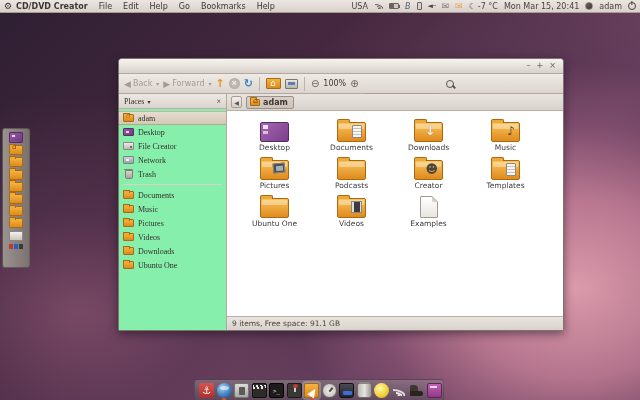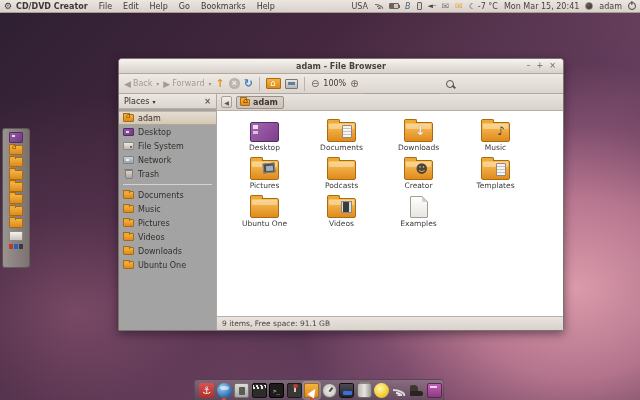--- a/index.html
+++ b/index.html
@@ -88,21 +88,21 @@
   .tb-comp::after { content:''; position:absolute; left:2px; top:2px; right:2px; bottom:3px; background:#5a7fa8;}
   .tb-zoom { font-size:10px; color:#6b635c; line-height:10px;}
   .zoom-level { color:#3e3731;text-align:center; }
   .view-select { display:flex; gap:25px; background:linear-gradient(#fdfcfb,#e8e3de);
     border:1px solid #a89e95; border-radius:2px; font-size:8px; color:#3e3731; padding:1.5px 4px;margin-top:32px;}
   .view-select .dd { font-size:6px; color:#5a544e;}
   .mag { position:relative; width:8px; height:8px; border:1.5px solid #5a544e; border-radius:50%; margin-left:2px;}
   .mag::after { content:''; position:absolute; width:4px; height:1.5px; background:#5a544e; right:-3px; bottom:-1px; transform:rotate(45deg);}
 
   .win-body { flex:1; display:flex; min-height:0;}
-  .sidebar { width:98px; flex:none; background:#a3a3a3; border-right:1px solid #b3a89f; display:flex; flex-direction:column; font-size:8px; color:#332f2a;}
+  .sidebar { width:108px; flex:none; background:#86efac; border-right:1px solid #b3a89f; display:flex; flex-direction:column; font-size:8px; color:#332f2a;font-family:Liberation Serif, serif;}
   .sb-header { height:15px; flex:none; background:linear-gradient(#ece7e2,#dcd5cf); border-bottom:1px solid #b9afa6;
     display:flex; align-items:center; padding:0 5px;}
   .sb-header .hx { margin-left:auto; color:#5a544e; font-size:8px; font-weight:bold;}
   .sb-list { padding-top:2px; }
   .sb-row { height:14px; display:flex; align-items:center; gap:4px; padding:0 4px; }
   .sb-row.sel { background:linear-gradient(#e4dccf,#d5c9b6); border-top:1px solid #c3b6a1; border-bottom:1px solid #b5a68e;}
   .sb-sep { height:1px; background:#d8d2cb; margin:3px 4px;}
   .eject { margin-left:auto; position:relative; width:8px; height:7px;}
   .eject::before { content:''; position:absolute; left:1px; top:0; border-left:3px solid transparent; border-right:3px solid transparent; border-bottom:4px solid #5a544e;}
   .eject::after { content:''; position:absolute; left:1px; bottom:0; width:6px; height:1.5px; background:#5a544e;}
@@ -241,21 +241,20 @@
     <span class="mi mi-computer ld-icon" style="width:14px;height:10px;"></span>
     <span class="ld-strip">
       <i style="background:#c0392b;"></i>
         <i style="background:#2b5ec0;"></i>
         <i style="background:#3a3a3a;"></i>
     </span>
   </div>
 
   <div class="window">
     <div class="titlebar">
-      <span class="title">adam - File Browser</span>
       <span class="win-btns">
         <span>–</span>
         <span>+</span>
         <span>×</span>
       </span>
     </div>
 
     <div class="toolbar">
       <span class="tb-disabled">
         <span class="tb-arrow">◀</span>
@@ -296,21 +295,21 @@
           <div class="sb-row sel">
             <span class="mi mi-home"></span>
             <span>adam</span>
           </div>
           <div class="sb-row">
             <span class="mi mi-desktop"></span>
             <span>Desktop</span>
           </div>
           <div class="sb-row">
             <span class="mi mi-drive"></span>
-            <span>File System</span>
+            <span>File Creator</span>
           </div>
           <div class="sb-row">
             <span class="mi mi-network"></span>
             <span>Network</span>
           </div>
           <div class="sb-row">
             <span class="mi mi-trash"></span>
             <span>Trash</span>
           </div>
           <div class="sb-sep"></div>

